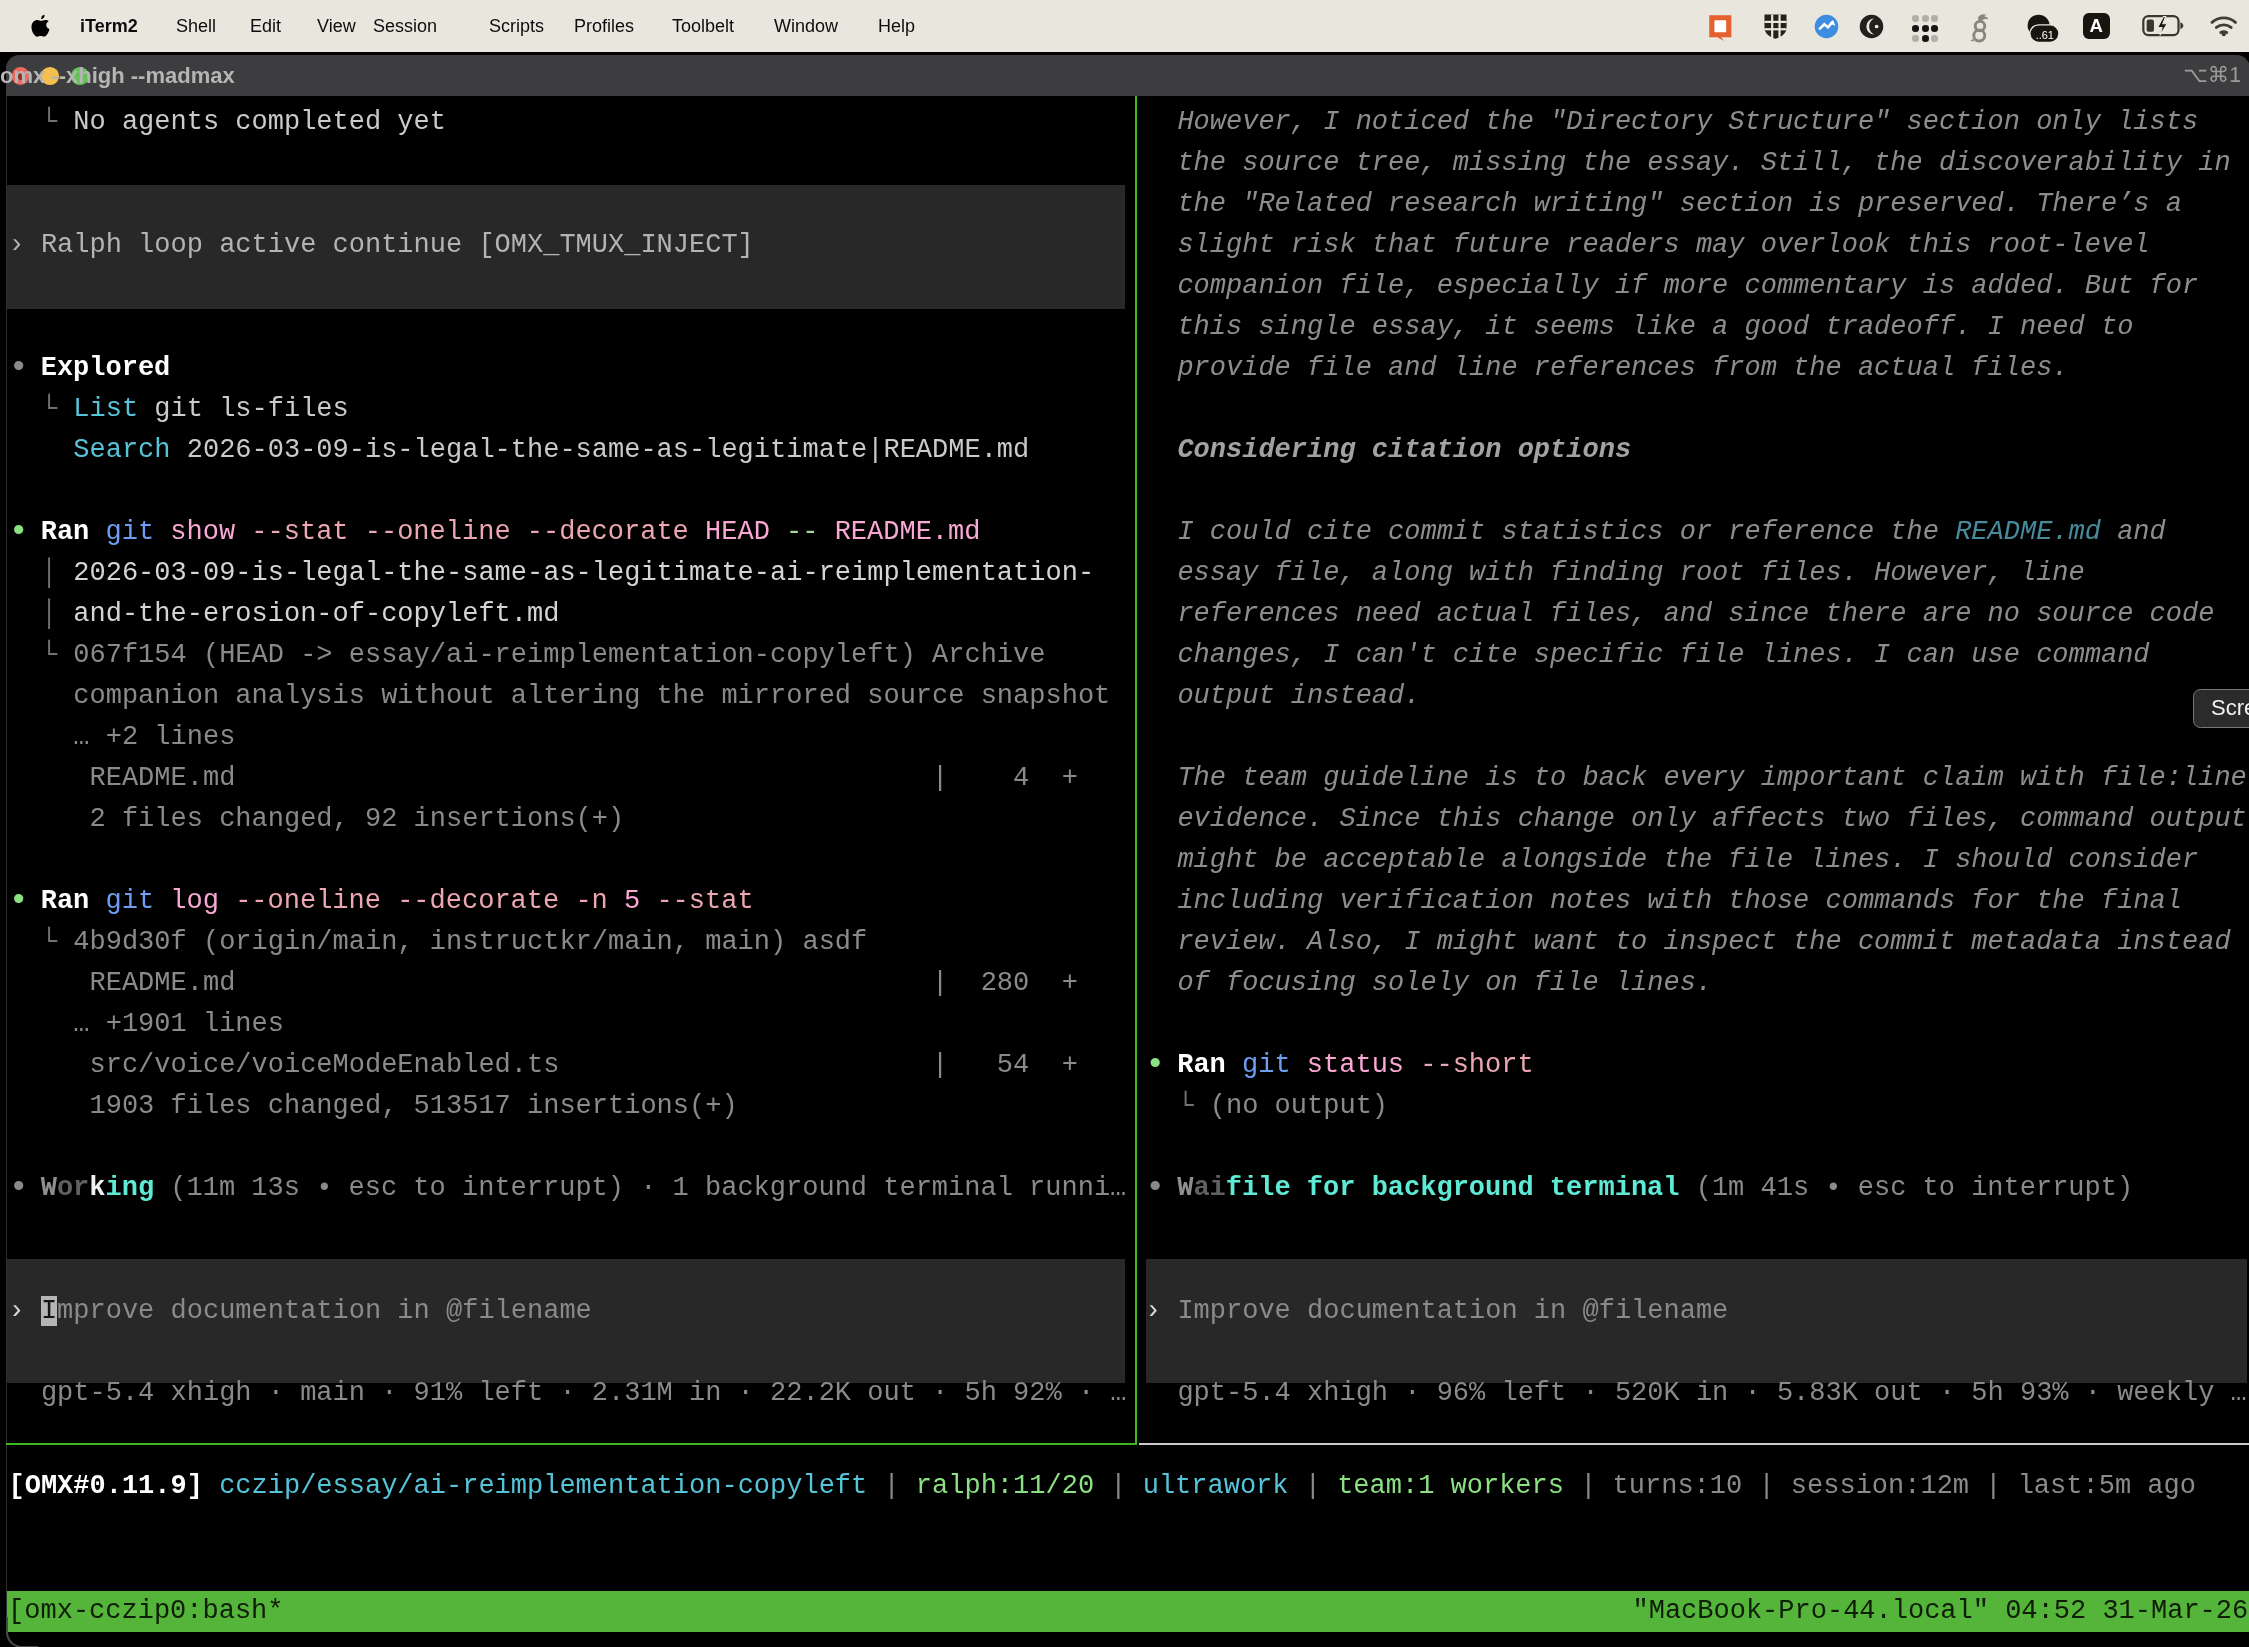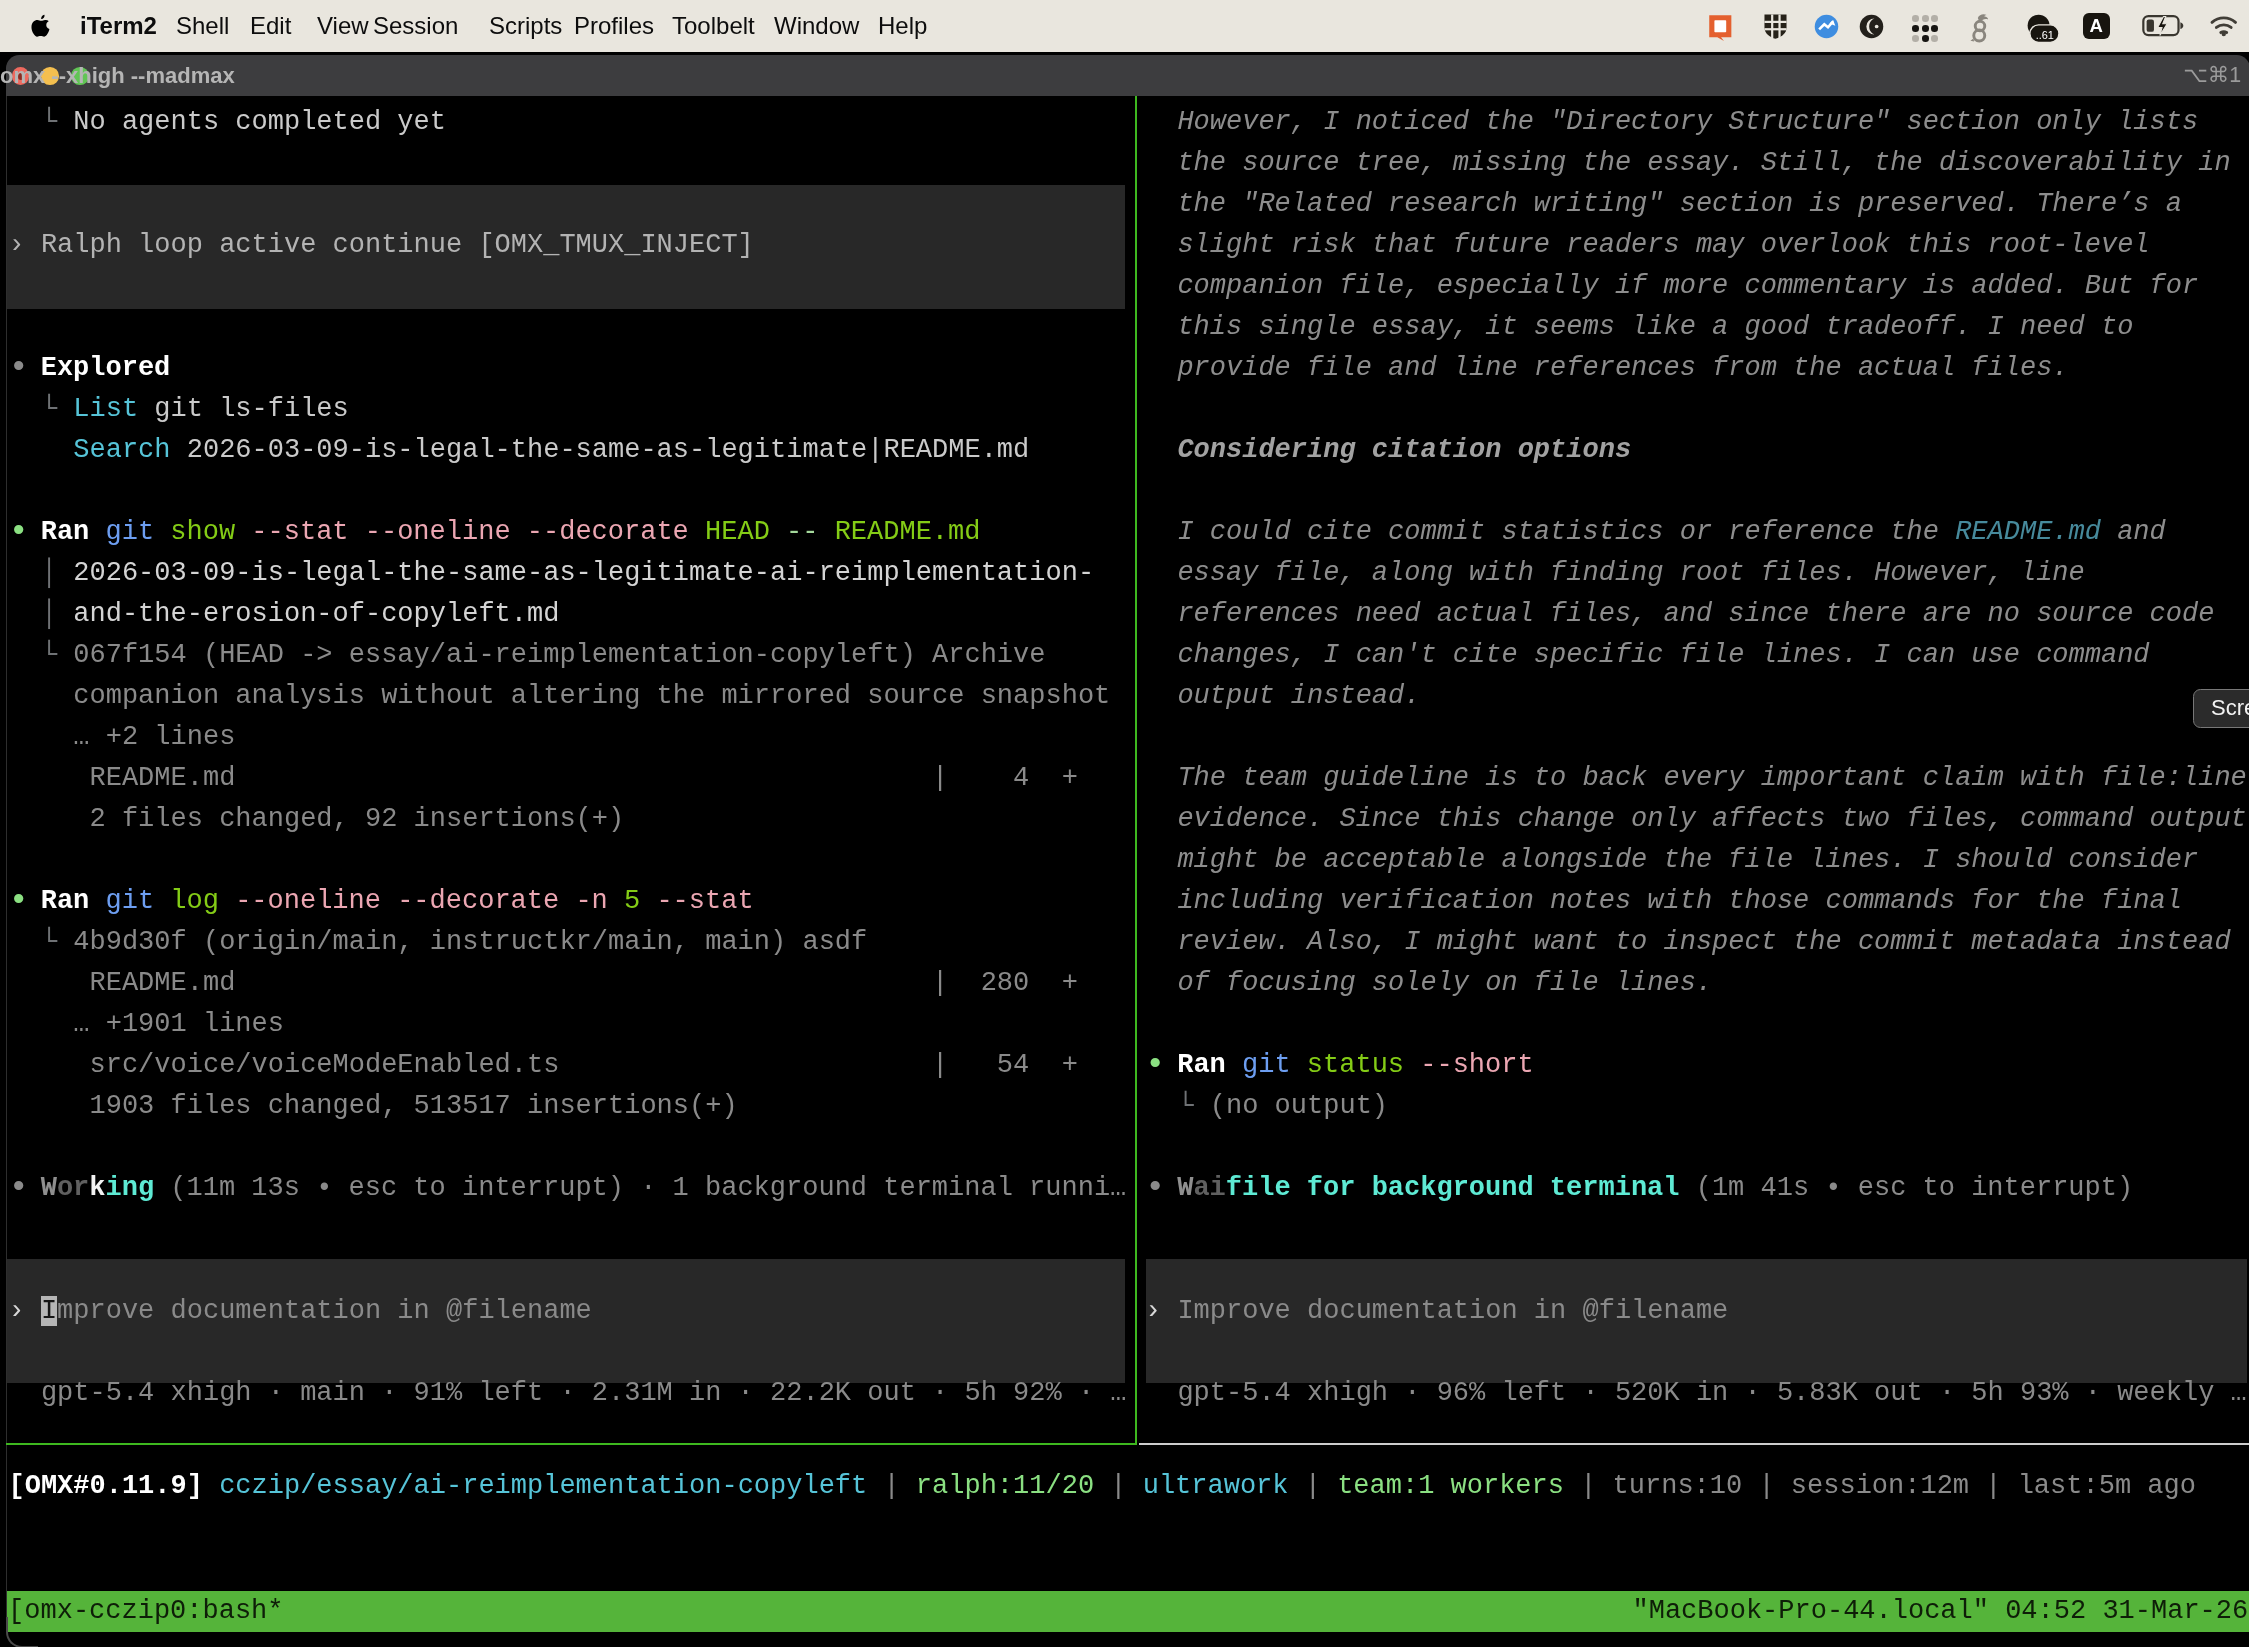--- a/index.html
+++ b/index.html
@@ -1,37 +1,37 @@
 <!DOCTYPE html>
 <html style="font-size:11.8px"><head><meta charset="utf-8"><style>
 *{margin:0;padding:0;box-sizing:border-box}
 html,body{width:2250px;height:1648px;background:#000;overflow:hidden}
 body{position:relative;font-family:"Liberation Mono",monospace}
 i{font-style:normal}
 .abs{position:absolute}
 .menubar{position:absolute;left:0;top:0;width:2250px;height:52px;background:#e9e6de}
-.mi{position:absolute;top:0;height:52px;line-height:52px;font-family:"Liberation Sans",sans-serif;font-size:24px;color:#0d0d0d}
+.mi{position:absolute;top:0;height:52px;line-height:52px;font-family:"Liberation Sans",sans-serif;font-size:18px;color:#0d0d0d}
 .titlebar{position:absolute;left:5.9px;top:55px;width:2244px;height:41px;background:#3d3d3f;border-radius:13.3px 13.3px 0 0}
 .tl{position:absolute;top:67px;width:17.7px;height:17.7px;border-radius:50%}
 .title{position:absolute;top:55px;left:0;width:2250px;height:41px;text-align:left;line-height:41px;font-family:"Liberation Sans",sans-serif;font-weight:bold;font-size:22px;color:#b5b5b5}
 .shortcut{position:absolute;top:55px;right:8.9px;height:41px;line-height:41px;font-family:"Liberation Sans",sans-serif;font-size:21.4px;color:#9b9b9b}
 pre{position:absolute;font-family:"Liberation Mono",monospace;font-size:27px;line-height:41px;color:#cacaca;white-space:pre}
 .box{position:absolute;background:#282828}
 .fg{color:#cacaca}.fg2{color:#d4d4d4}
 .b{color:#fff;font-weight:bold}
 .g1{color:#b3b3b3}
 .g2{color:#8a8a8a}
 .tr{color:#6f7275}
 .gb{color:#8a8a8a}
 .bu{display:inline-block;width:16px;font-size:34px;vertical-align:top;line-height:41px}
 .gn{color:#8be082}
 .gn2{color:#a5d99c}
 .gn3{color:#8be082}
 .bl{color:#6d9ef1}
-.pw{color:#84cc16}
+.pw{color:#f9a8d4}
 .pk{color:#eba6b2}
 .cy{color:#56c4d8}
 .it{color:#8d8d8d;font-style:italic}
 .bi{color:#a2a2a2;font-style:italic;font-weight:bold}
 .itt{color:#478a9c;font-style:italic}
 .pr{color:#d8d8d8}
 .cur{background:#b5b5b5;color:#151515}
 .w1{color:#8f8f8f}.w2{color:#606060}.w3{color:#f2f2f2}.w4{color:#5eead4}
 .vline{position:absolute;left:1135px;top:96px;width:2.2px;height:1349px;background:#3eb81f}
 .hlineL{position:absolute;left:5.9px;top:1443px;width:1131px;height:2.2px;background:#3eb81f}

